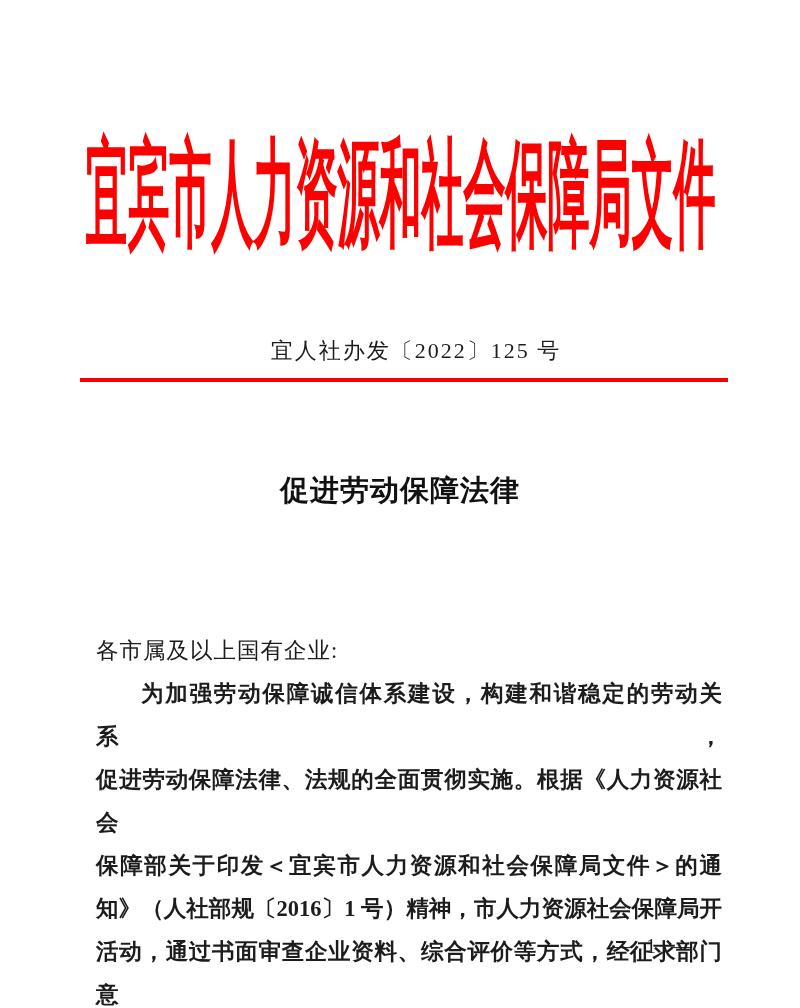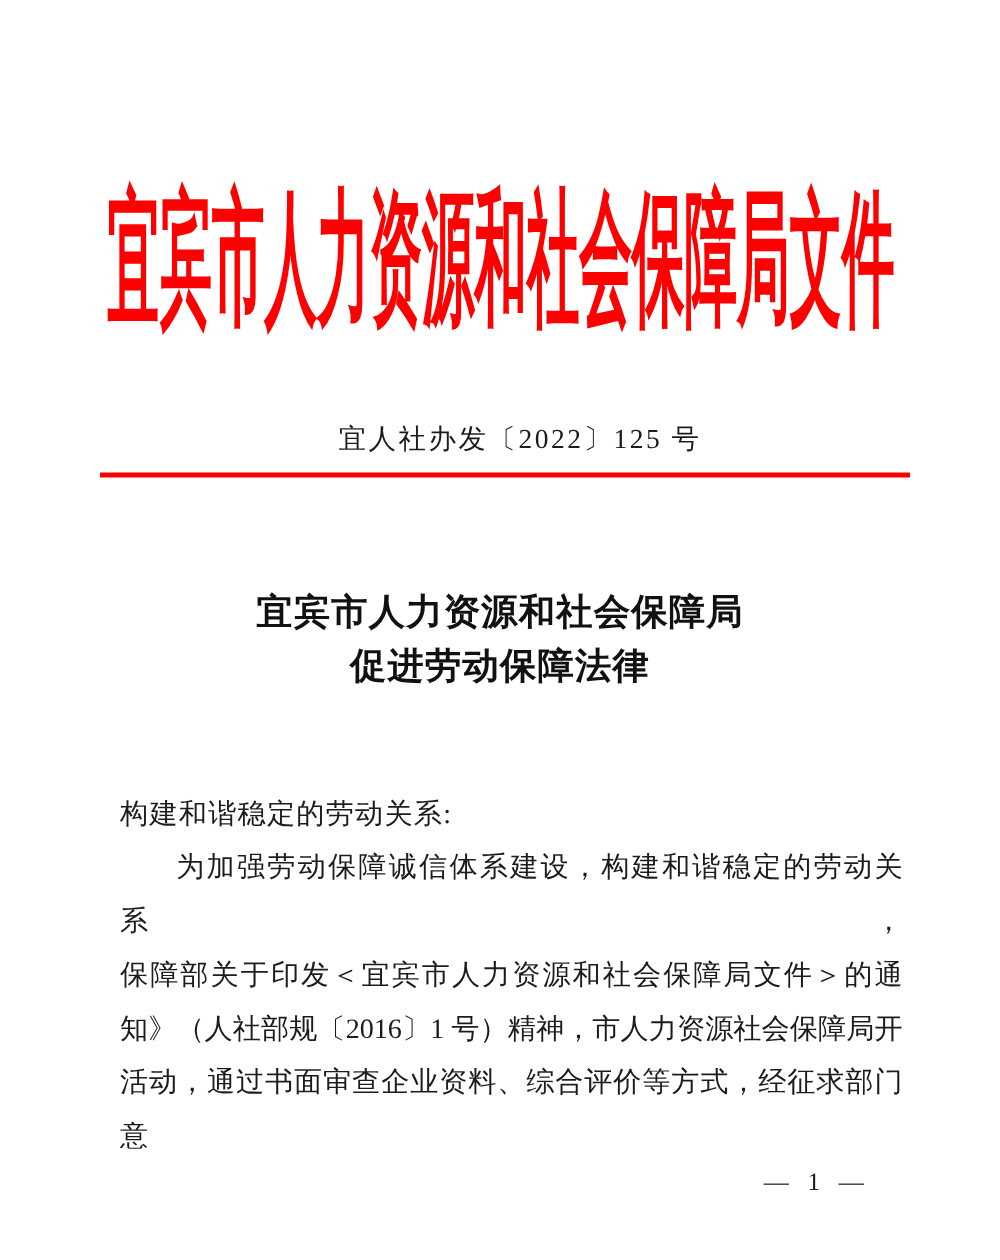--- a/index.html
+++ b/index.html
@@ -16,21 +16,21 @@
   }
   .page {
     position: relative;
     width: 800px;
     height: 1008px;
     background: #ffffff;
   }
   
   .banner-wrap {
     position: absolute;
-    top: 151px;
+    top: 138px;
     left: 0;
     width: 800px;
     height: 112px;
     display: flex;
     justify-content: center;
     align-items: center;
   }
   .banner-text {
     white-space: nowrap;
     font-size: 105px;
@@ -85,20 +85,21 @@
     line-height: 43px;
     color: #1c1c1c;
   }
   .salutation {
     text-align: left;
     letter-spacing: 1px;
   }
   .body-line {
     text-align: justify;
     text-align-last: justify;
+    font-weight: bold;
   }
   .body-line.indent {
     text-indent: 2em;
   }
   
   .page-number {
     position: absolute;
     top: 935px;
     right: 104px;
     font-size: 20px;
@@ -114,27 +115,27 @@
 
   <div class="banner-wrap">
     <span class="banner-text">宜宾市人力资源和社会保障局文件</span>
   </div>
 
   <div class="doc-number">宜人社办发〔2022〕125 号</div>
 
   <div class="red-line"></div>
 
   <div class="title-block">
-    <div>宜宾市人力资源和社会保障局</div>
     <div>促进劳动保障法律</div>
   </div>
 
   <div class="body-block">
-    <div class="salutation">构建和谐稳定的劳动关系:</div>
+    <div class="salutation">各市属及以上国有企业:</div>
     <div class="body-line indent">为加强劳动保障诚信体系建设，构建和谐稳定的劳动关系，</div>
+    <div class="body-line">促进劳动保障法律、法规的全面贯彻实施。根据《人力资源社会</div>
     <div class="body-line">保障部关于印发＜宜宾市人力资源和社会保障局文件＞的通</div>
     <div class="body-line">知》（人社部规〔2016〕1 号）精神，市人力资源社会保障局开</div>
     <div class="body-line">活动，通过书面审查企业资料、综合评价等方式，经征求部门意</div>
   </div>
 
   <div class="page-number">— 1 —</div>
 
 </div>
 
 </body></html>

